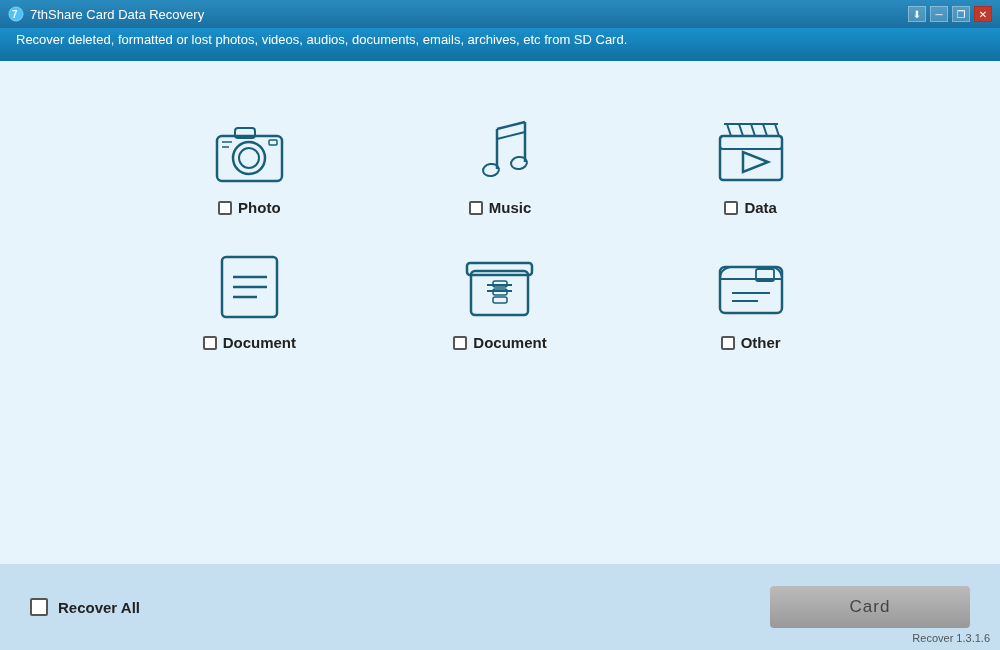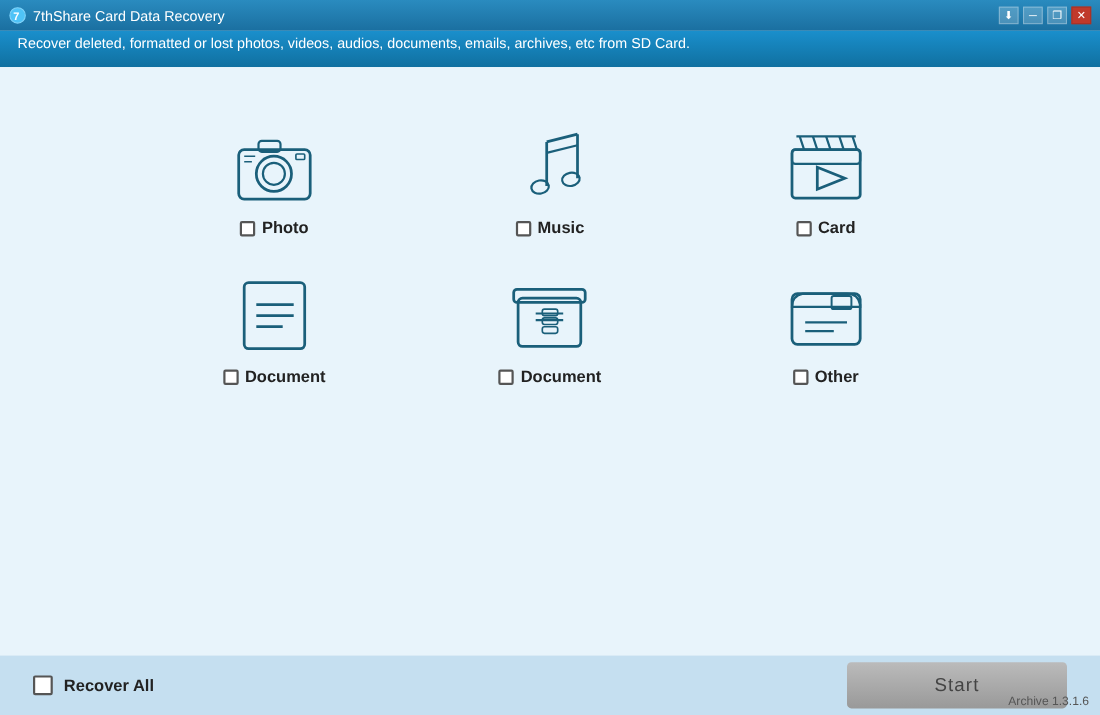--- a/index.html
+++ b/index.html
@@ -121,21 +121,21 @@
       font-weight: bold;
       color: #222;
     }
 
     
     #bottom-bar {
       position: absolute;
       bottom: 0;
       left: 0;
       right: 0;
-      height: 54px;
+      height: 86px;
       background: #c5dff0;
       display: flex;
       align-items: center;
       padding: 0 30px;
       justify-content: space-between;
     }
 
     #recover-all-row {
       display: flex;
       align-items: center;
@@ -271,21 +271,21 @@
           <line x1="59" y1="22" x2="55" y2="10" stroke-width="2"></line>
           <line x1="71" y1="22" x2="67" y2="10" stroke-width="2"></line>
 
           <line x1="16" y1="10" x2="70" y2="10" stroke-width="2"></line>
 
           <polygon points="35,38 35,58 60,48" stroke-width="2.5"></polygon>
         </svg>
       </div>
       <div class="file-type-label-row">
         <input type="checkbox" class="file-type-checkbox" style="">
-        <span class="file-type-name">Card</span>
+        <span class="file-type-name">Data</span>
       </div>
     </div>
 
     <div class="file-type-item">
       <div class="file-type-icon">
         <svg class="icon" width="85" height="75" viewBox="0 0 85 75">
 
           <rect x="15" y="8" width="55" height="60" rx="4" stroke-width="2.5"></rect>
 
           <line x1="26" y1="28" x2="60" y2="28" stroke-width="2.5"></line>
@@ -342,16 +342,16 @@
     </div>
 
   </div>
 </div>
 
 <div id="bottom-bar">
   <div id="recover-all-row">
     <input type="checkbox" id="recover-all-checkbox" style="">
     <label id="recover-all-label" for="recover-all-checkbox">Recover All</label>
   </div>
-  <button id="start-button">Start</button>
+  <button id="start-button">Card</button>
 </div>
 
-<div id="version-text">Archive 1.3.1.6</div>
+<div id="version-text">Recover 1.3.1.6</div>
 
 </body></html>

